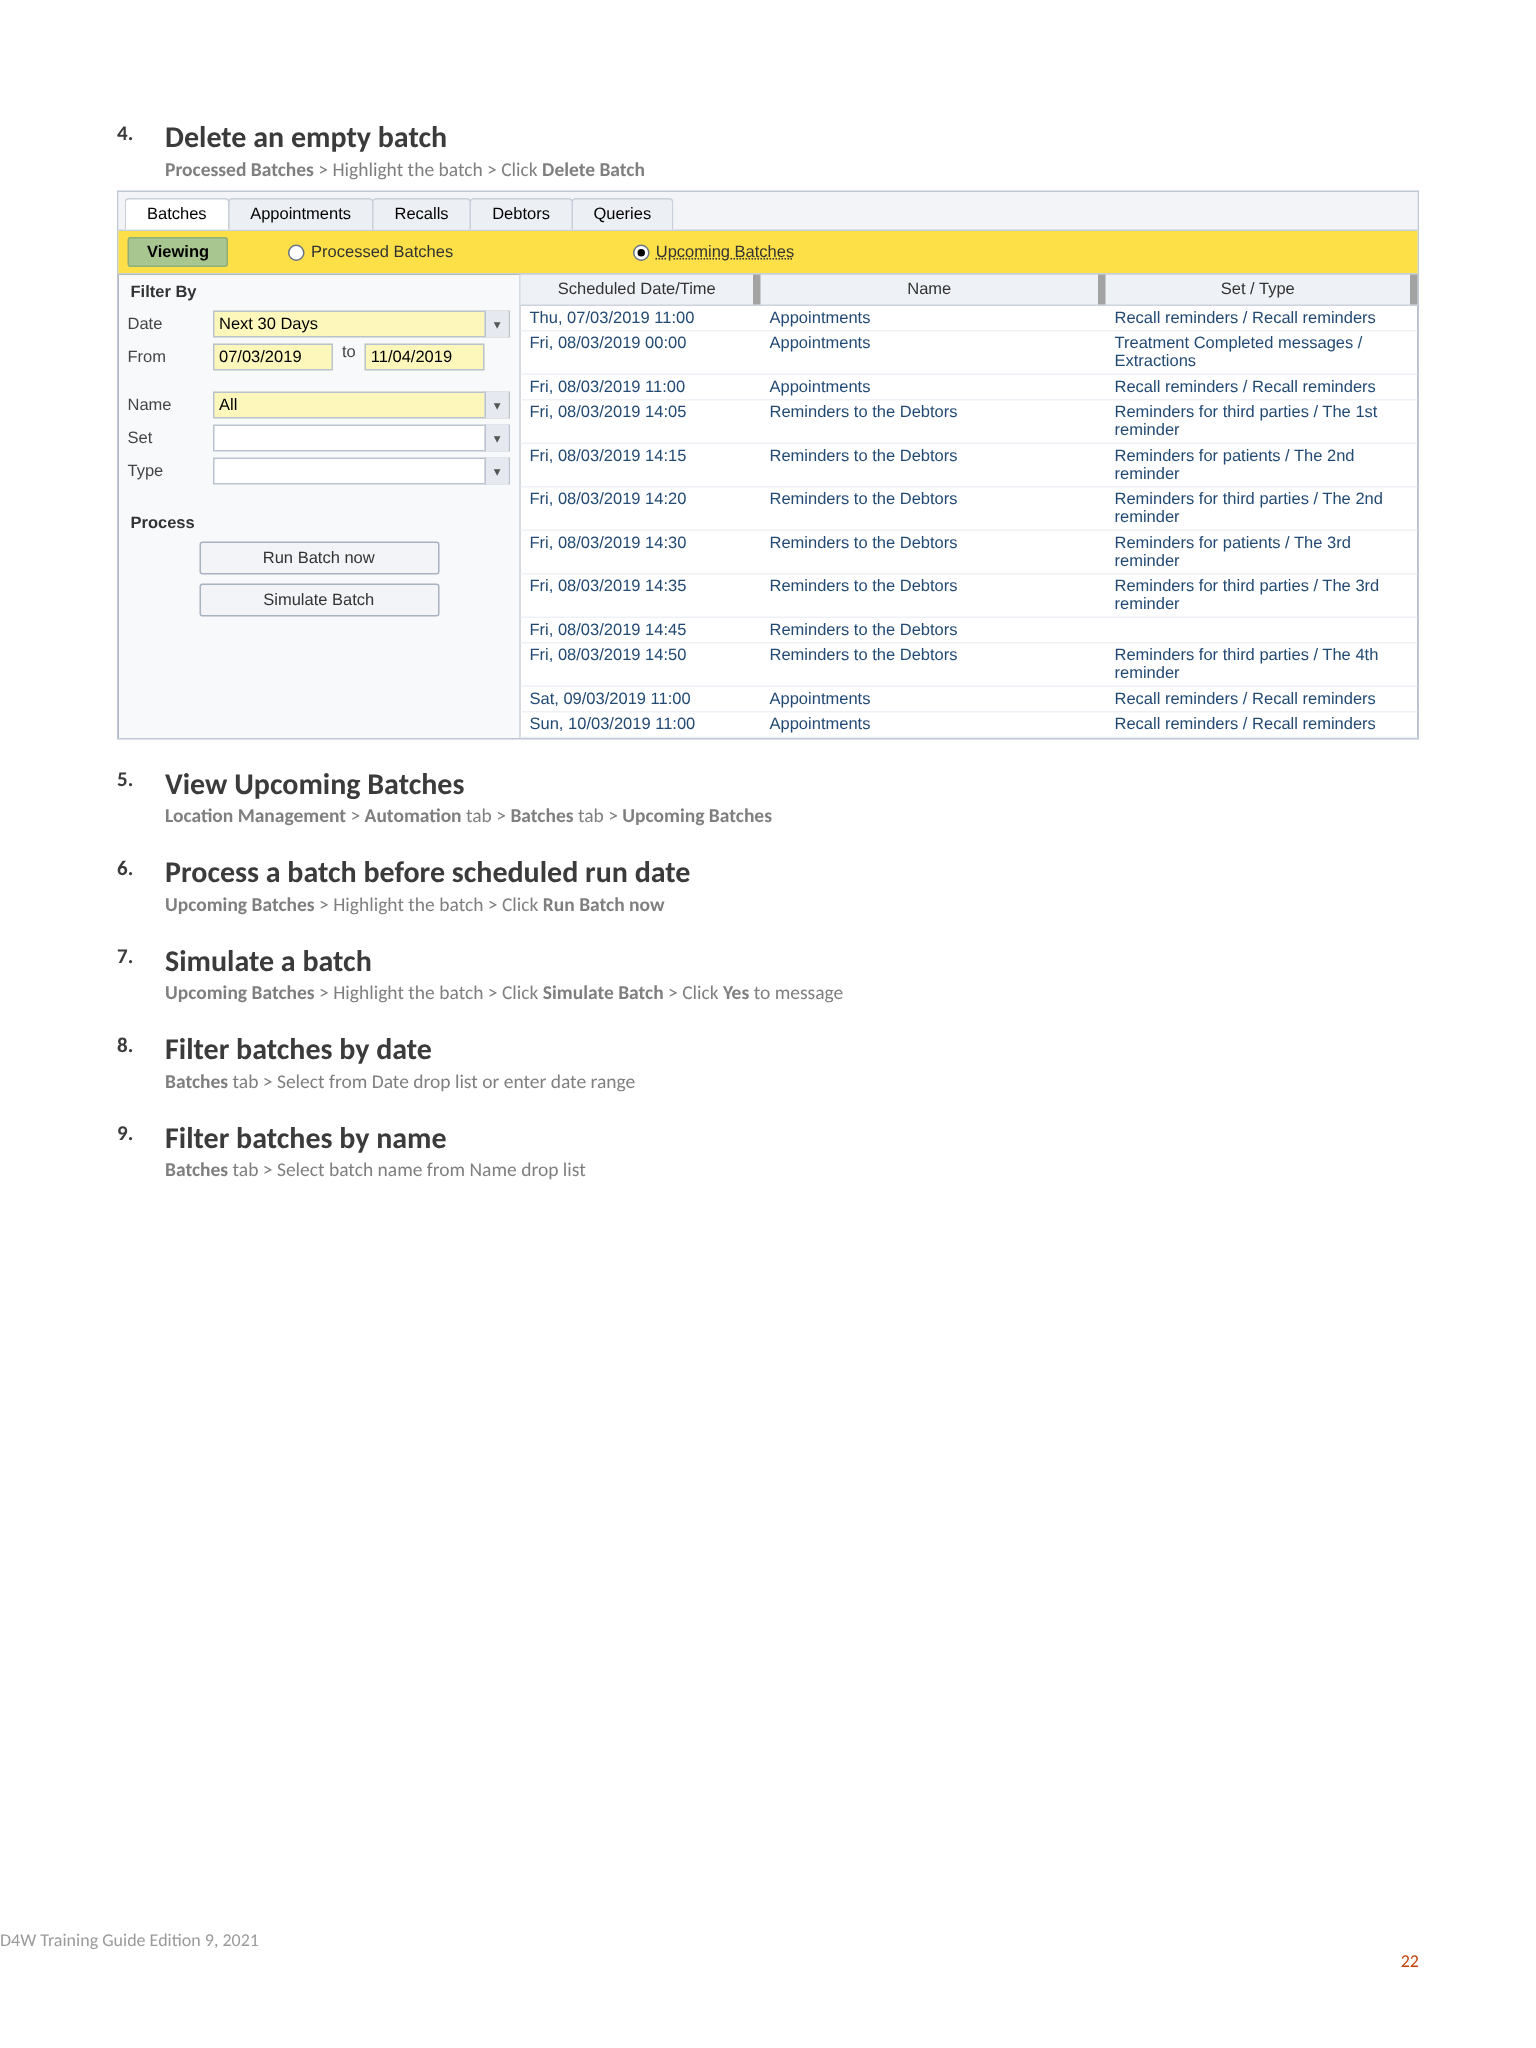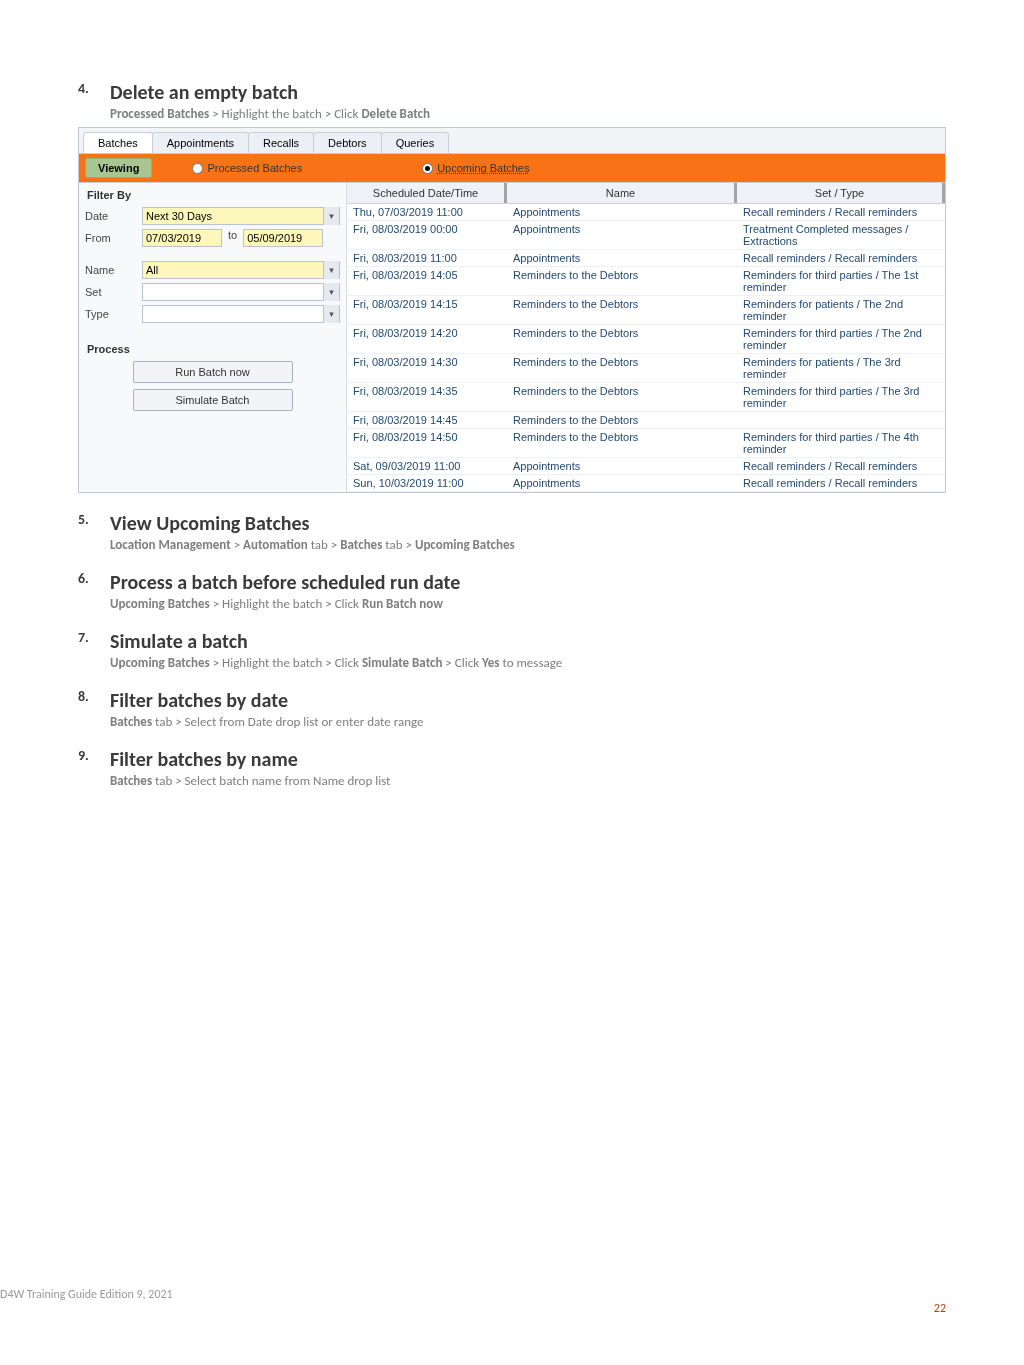--- a/index.html
+++ b/index.html
@@ -76,21 +76,21 @@
   .tab.active {
     background: #fff;
     position: relative;
     z-index: 1;
   }
   .viewing-bar {
     display: flex;
     align-items: center;
     padding: 4px 6px;
     border-bottom: 1px solid #c9cfd8;
-    background: #f97316;
+    background: #fde047;
   }
   .viewing-label {
     background: #a8c68f;
     color: #000;
     padding: 3px 12px;
     border: 1px solid #8fae78;
     border-radius: 2px;
     font-weight: bold;
     margin-right: 40px;
   }
@@ -130,21 +130,21 @@
   .from-wrap { display:flex; align-items:flex-start; flex:1; }
   .from-wrap .input { width:80px; flex:none; }
   .to-lbl { margin:0 6px; color:#444; }
   .btn {
     display:block; width:160px; margin:6px auto 0; text-align:center;
     padding:4px 0; border:1px solid #a9b2c0; background:#f2f4f7;
     border-radius:2px; font-size:11px;
   }
   .table { flex:1; background:#fff; }
   .thead { display:flex; background:#eef1f5; border-bottom:1px solid #ccd3dd; }
-  .th { padding:4px 6px; border-right:3px solid #a3a3a3; font-size:11px; }
+  .th { padding:4px 6px; border-right:5px solid #a3a3a3; font-size:11px; }
   .th.c1 { width:160px; text-align:center;}
   .th.c2 { width:230px; text-align:center;}
   .th.c3 { flex:1; text-align:center;}
   .trow { display:flex; border-bottom:1px solid #eef1f5; }
   .td { padding:2px 6px; font-size:11px; color:#234a73; }
   .td.c1 { width:160px; }
   .td.c2 { width:230px; }
   .td.c3 { flex:1; }
 
   .footer {
@@ -200,21 +200,21 @@
             </div>
 
             <div class="form-row">
               <div class="form-lbl">From</div>
               <div class="from-wrap">
                 <div class="input highlight">
                   <span>07/03/2019</span>
                 </div>
                 <span class="to-lbl">to</span>
                 <div class="input highlight">
-                  <span>05/09/2019</span>
+                  <span>11/04/2019</span>
                 </div>
               </div>
             </div>
 
             <div style="height:10px"></div>
 
             <div class="form-row">
               <div class="form-lbl">Name</div>
               <div class="input highlight">
                 <span>All</span>

